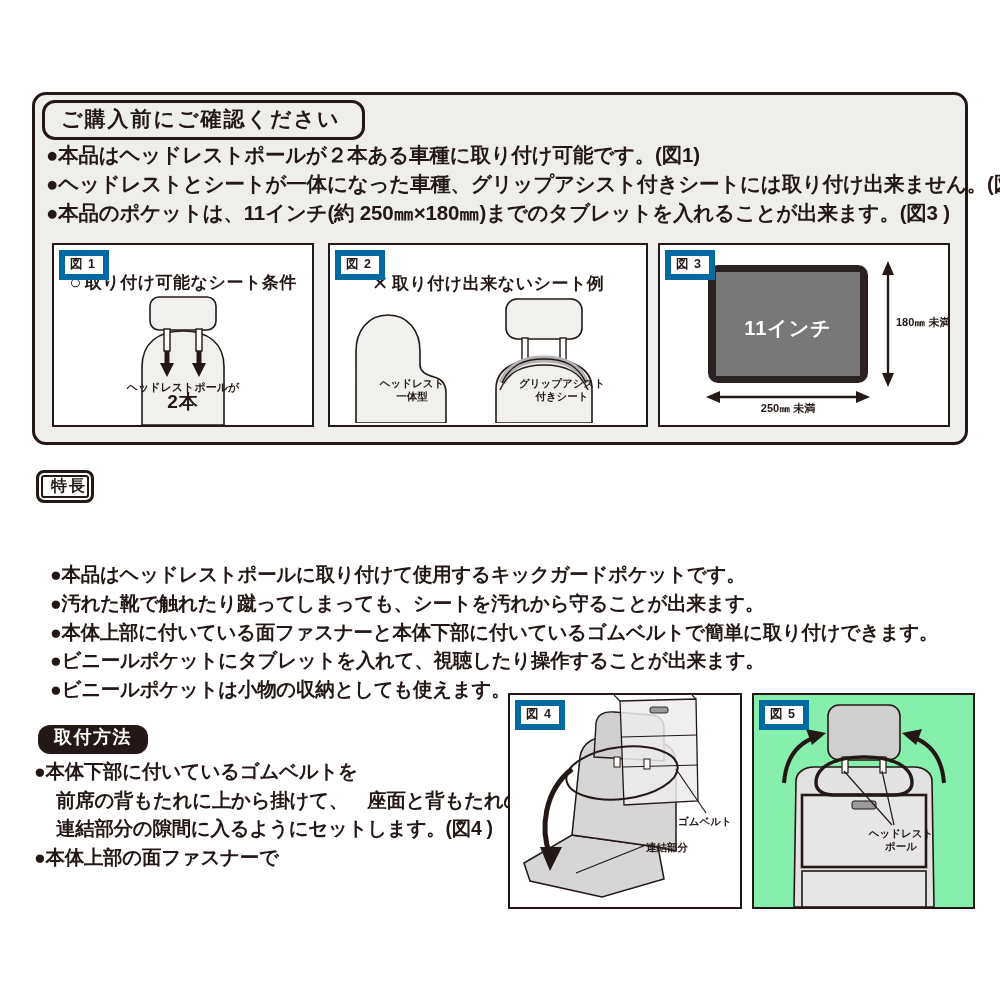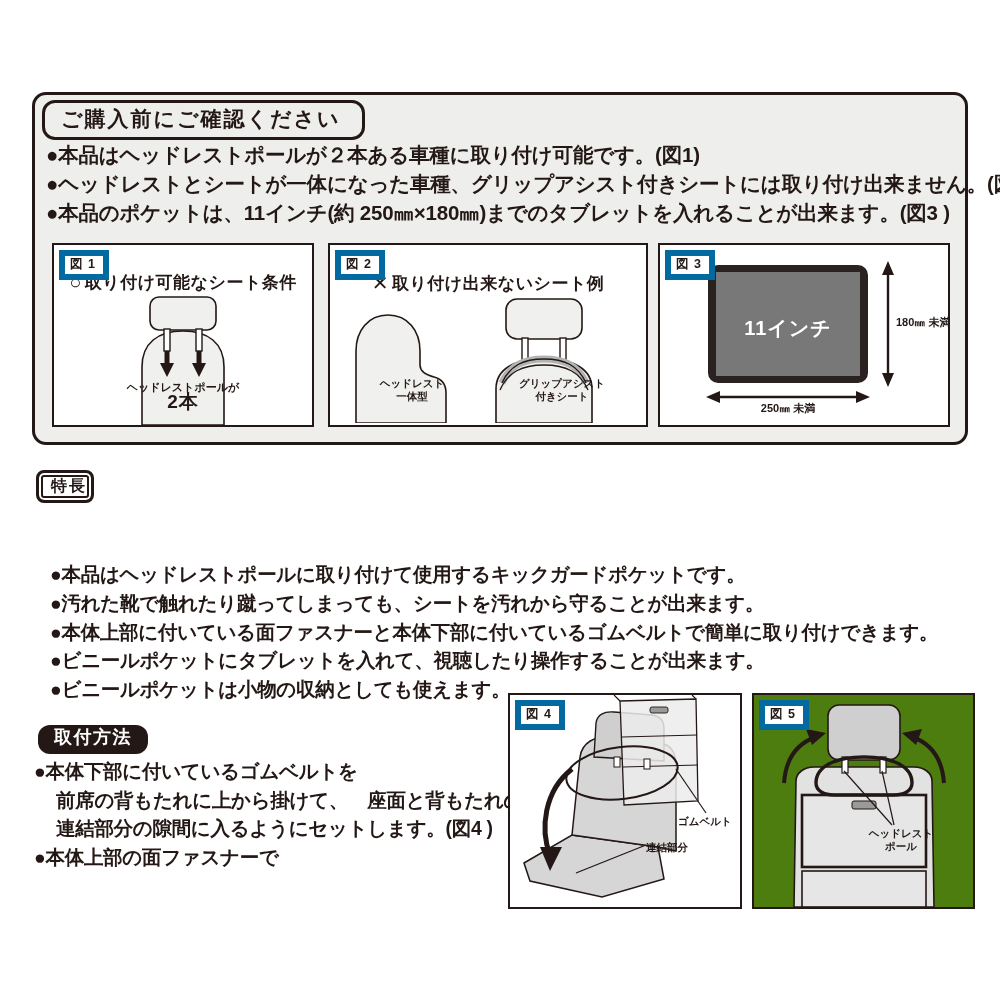--- a/index.html
+++ b/index.html
@@ -120,21 +120,21 @@
     line-height:28.5px;
     letter-spacing:-0.3px;
     white-space:nowrap;
   }
   .il.indent{padding-left:22px;}
 
   
   #fig4{position:absolute;left:508px;top:693px;width:234px;height:216px;
         background:#fff;border:2.5px solid #231815;box-sizing:border-box;overflow:hidden;}
   #fig5{position:absolute;left:752px;top:693px;width:223px;height:216px;
-        background:#4d7c0f;border:2.5px solid #231815;box-sizing:border-box;overflow:hidden;}
+        background:#86efac;border:2.5px solid #231815;box-sizing:border-box;overflow:hidden;}
 
   .callout{
     position:absolute;
     font-size:10.5px;font-weight:bold;
     line-height:13px;
     color:#231815;
     white-space:pre-line;
   }
   svg{display:block;}
 </style>

